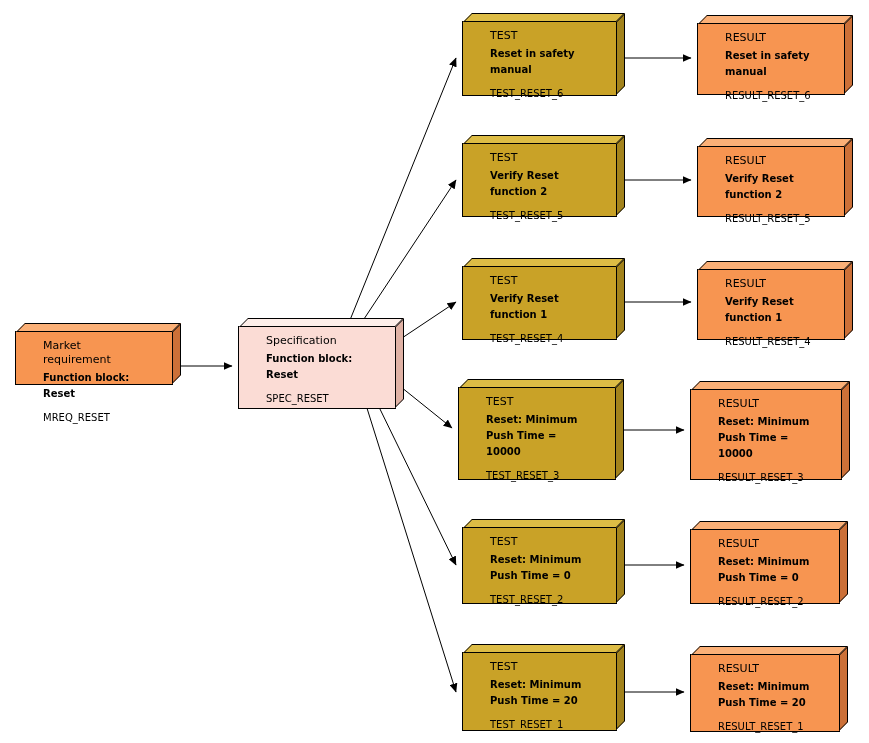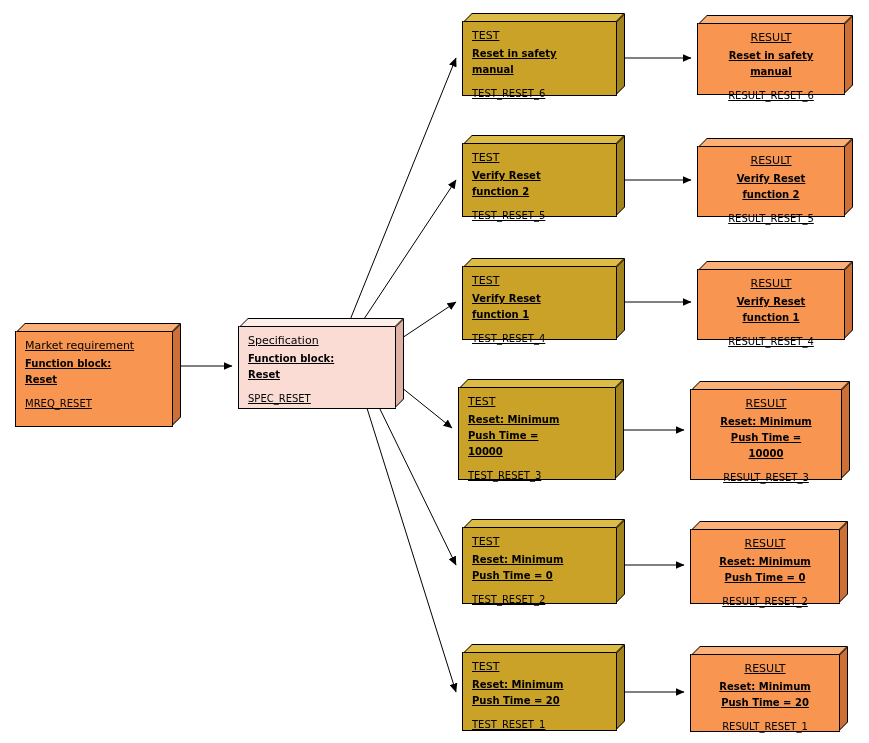--- a/index.html
+++ b/index.html
@@ -24,31 +24,31 @@
   
   .box3::after {
     content:""; position:absolute; box-sizing:border-box;
     left:100%; top:0; width:9px; height:100%;
     border:1px solid var(--outline,#000);
     transform:skewY(-45deg); transform-origin:0 0;
   }
   .test   { background:var(--test-face,#c9a227); }
   .test::before  { background:var(--test-top,#ddbc45); }
   .test::after   { background:var(--test-side,#a3831c); }
-  .result { background:var(--result-face,#f79551);text-align:center; }
+  .result { background:var(--result-face,#f79551); }
   .result::before{ background:var(--result-top,#fbb077); }
   .result::after { background:var(--result-side,#cc7038); }
   .mreq   { background:var(--mreq-face,#f79551); }
   .mreq::before  { background:var(--result-top,#fbb077); }
   .mreq::after   { background:var(--result-side,#cc7038); }
   .spec   { background:var(--spec-face,#fbdcd5); }
   .spec::before  { background:var(--spec-top,#fdeee9); }
   .spec::after   { background:var(--spec-side,#e0b2a5); }
 
-  .face { position:relative; z-index:3; padding:7px 9px; color:#000;text-decoration:underline; }
+  .face { position:relative; z-index:3; padding:7px 27px; color:#000; }
   .kind  { font-size:11px; line-height:14px; }
   .title { font-size:10px; font-weight:bold; line-height:16px; white-space:pre-line; margin-top:3px; }
   .nid   { font-size:10px; line-height:13px; margin-top:9px; }
 </style>
 </head>
 <body>
 
 <div class="canvas">
 
   <svg class="connectors" width="869" height="743">
@@ -65,21 +65,21 @@
     <line x1="378" y1="405" x2="456" y2="565" marker-end="url(#arr)"></line>
     <line x1="366" y1="405" x2="456" y2="692" marker-end="url(#arr)"></line>
     <line x1="619" y1="58" x2="691" y2="58" marker-end="url(#arr)"></line>
     <line x1="619" y1="180" x2="691" y2="180" marker-end="url(#arr)"></line>
     <line x1="619" y1="302" x2="691" y2="302" marker-end="url(#arr)"></line>
     <line x1="618" y1="430" x2="684" y2="430" marker-end="url(#arr)"></line>
     <line x1="619" y1="565" x2="684" y2="565" marker-end="url(#arr)"></line>
     <line x1="619" y1="692" x2="684" y2="692" marker-end="url(#arr)"></line>
   </svg>
 
-  <div class="box3 mreq" style="left:15px;top:331px;width:158px;height:96px">
+  <div class="box3 mreq" style="left:15px;top:331px;width:158px;height:54px">
     <div class="face">
       <div class="kind">Market requirement</div>
       <div class="title">Function block:
 Reset</div>
       <div class="nid">MREQ_RESET</div>
     </div>
   </div>
 
   <div class="box3 spec" style="left:238px;top:326px;width:158px;height:83px">
     <div class="face">

